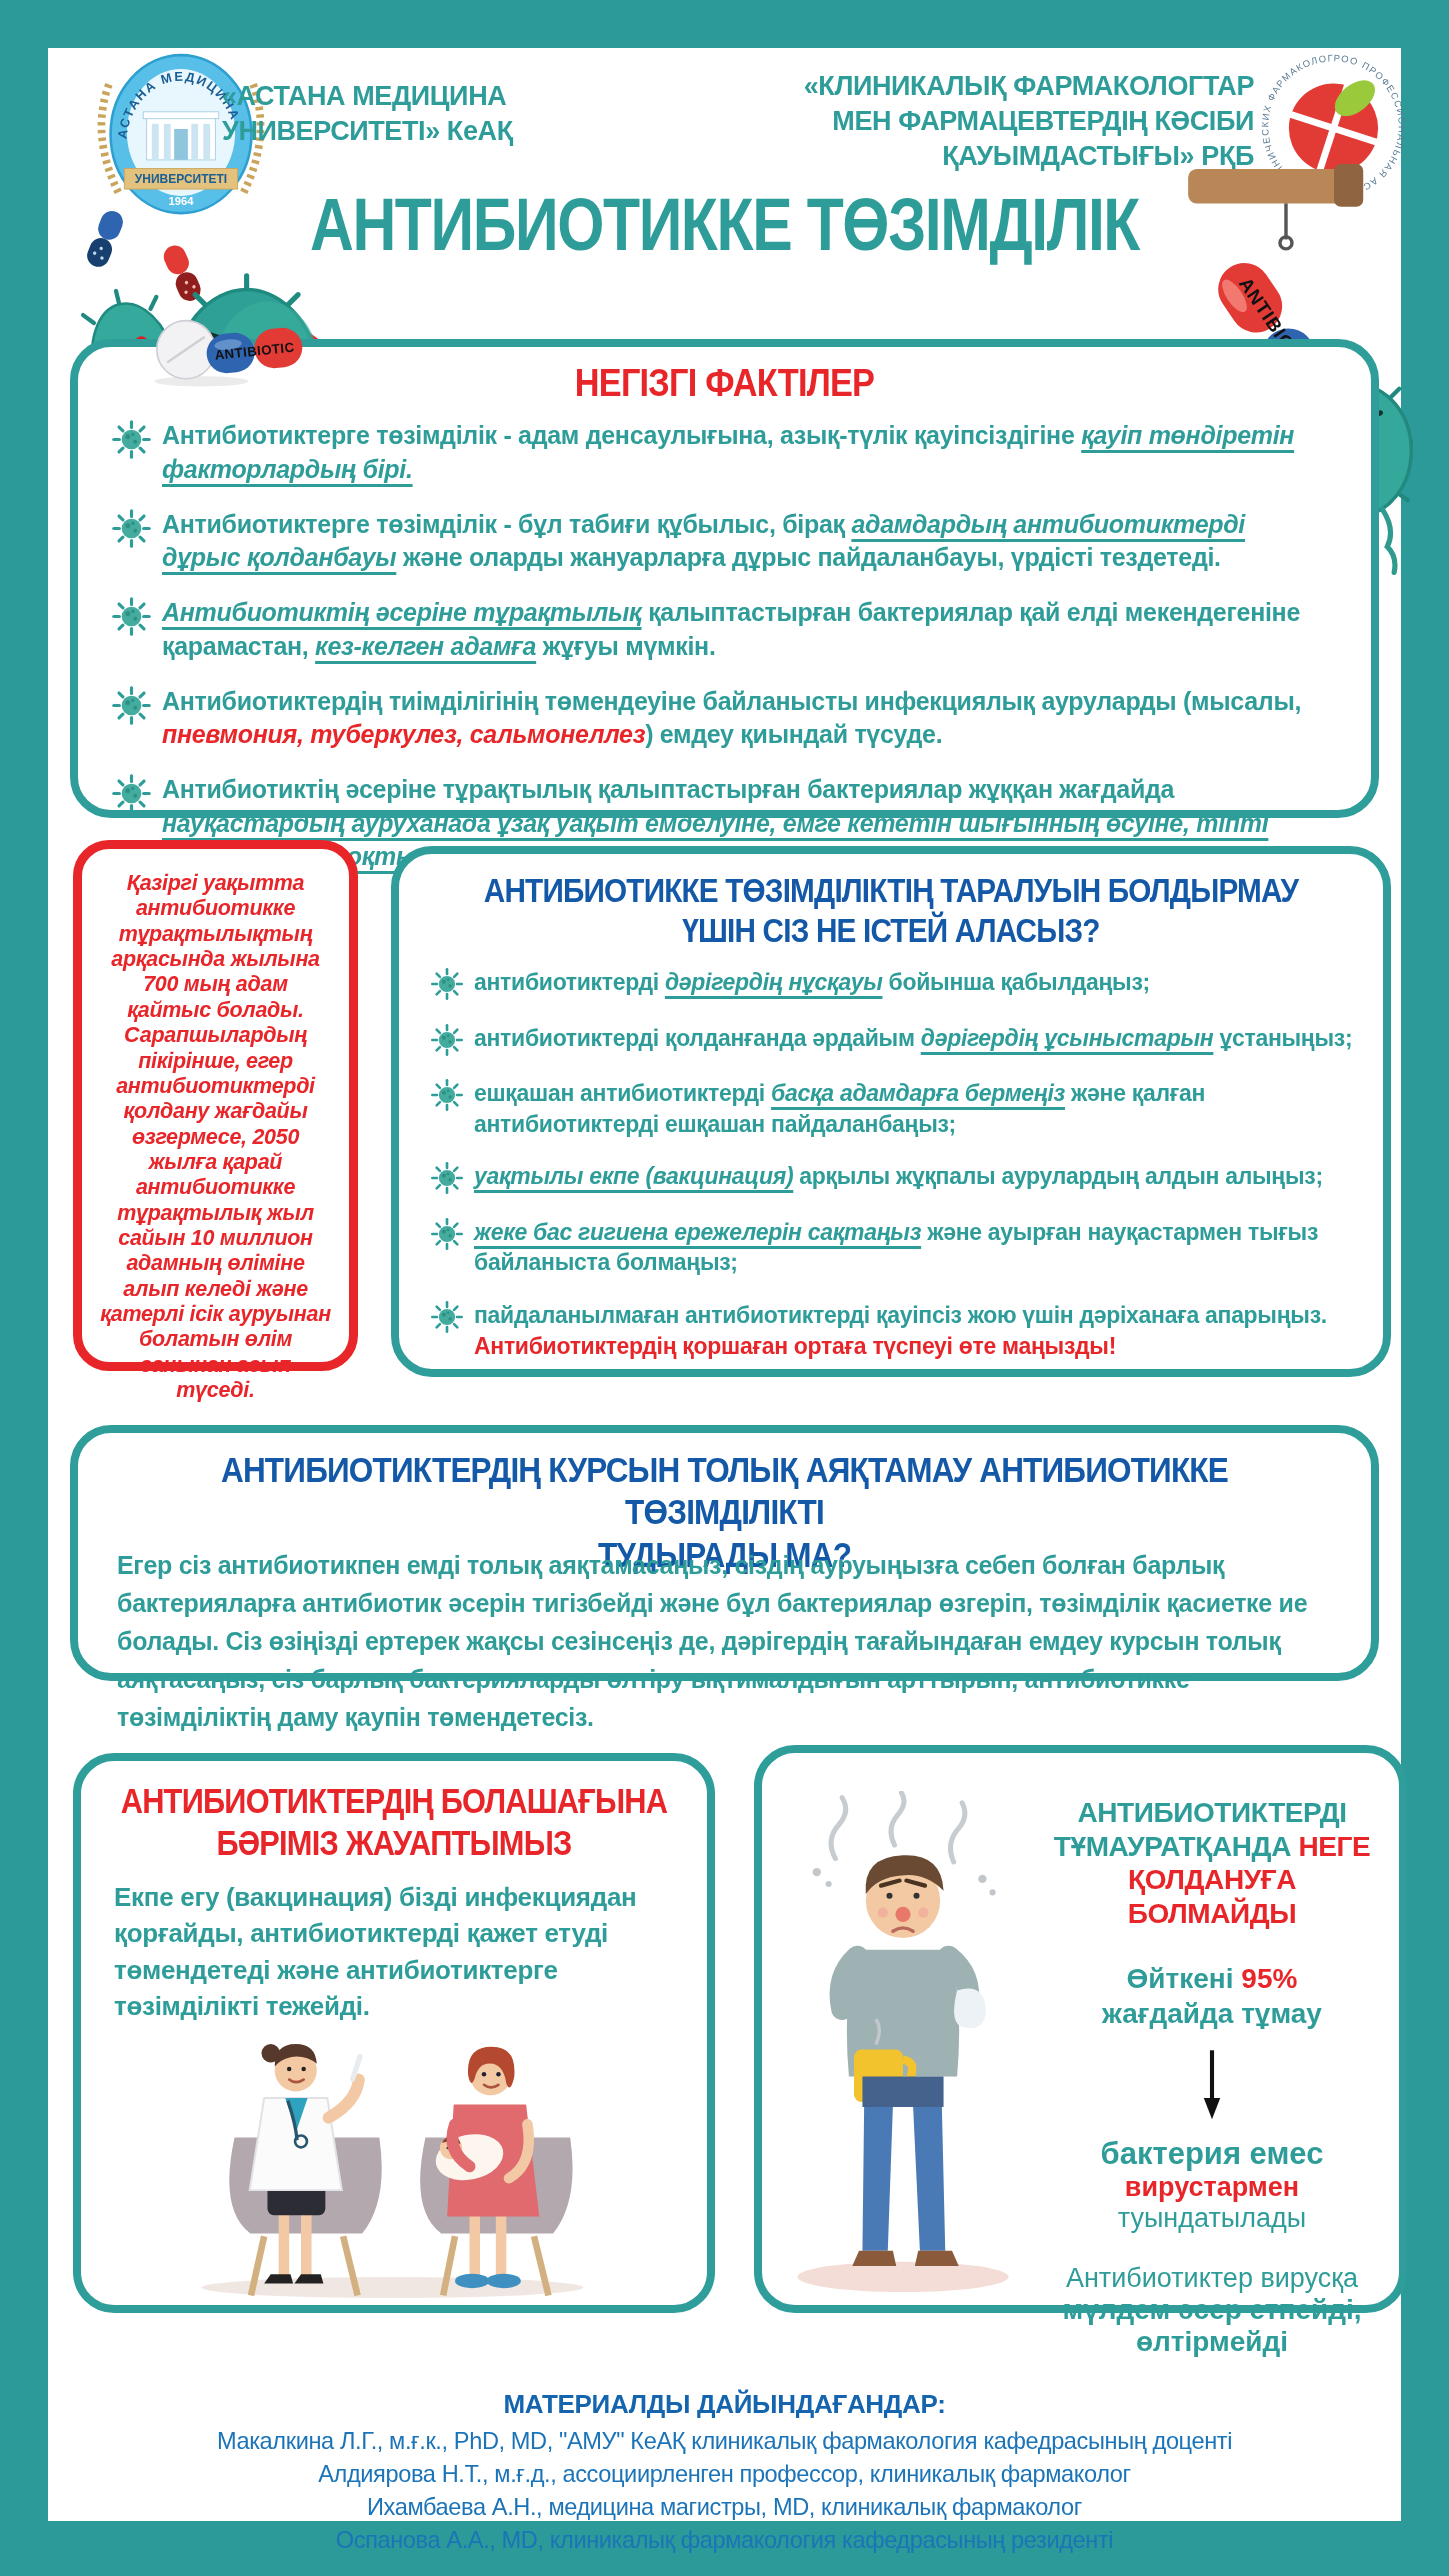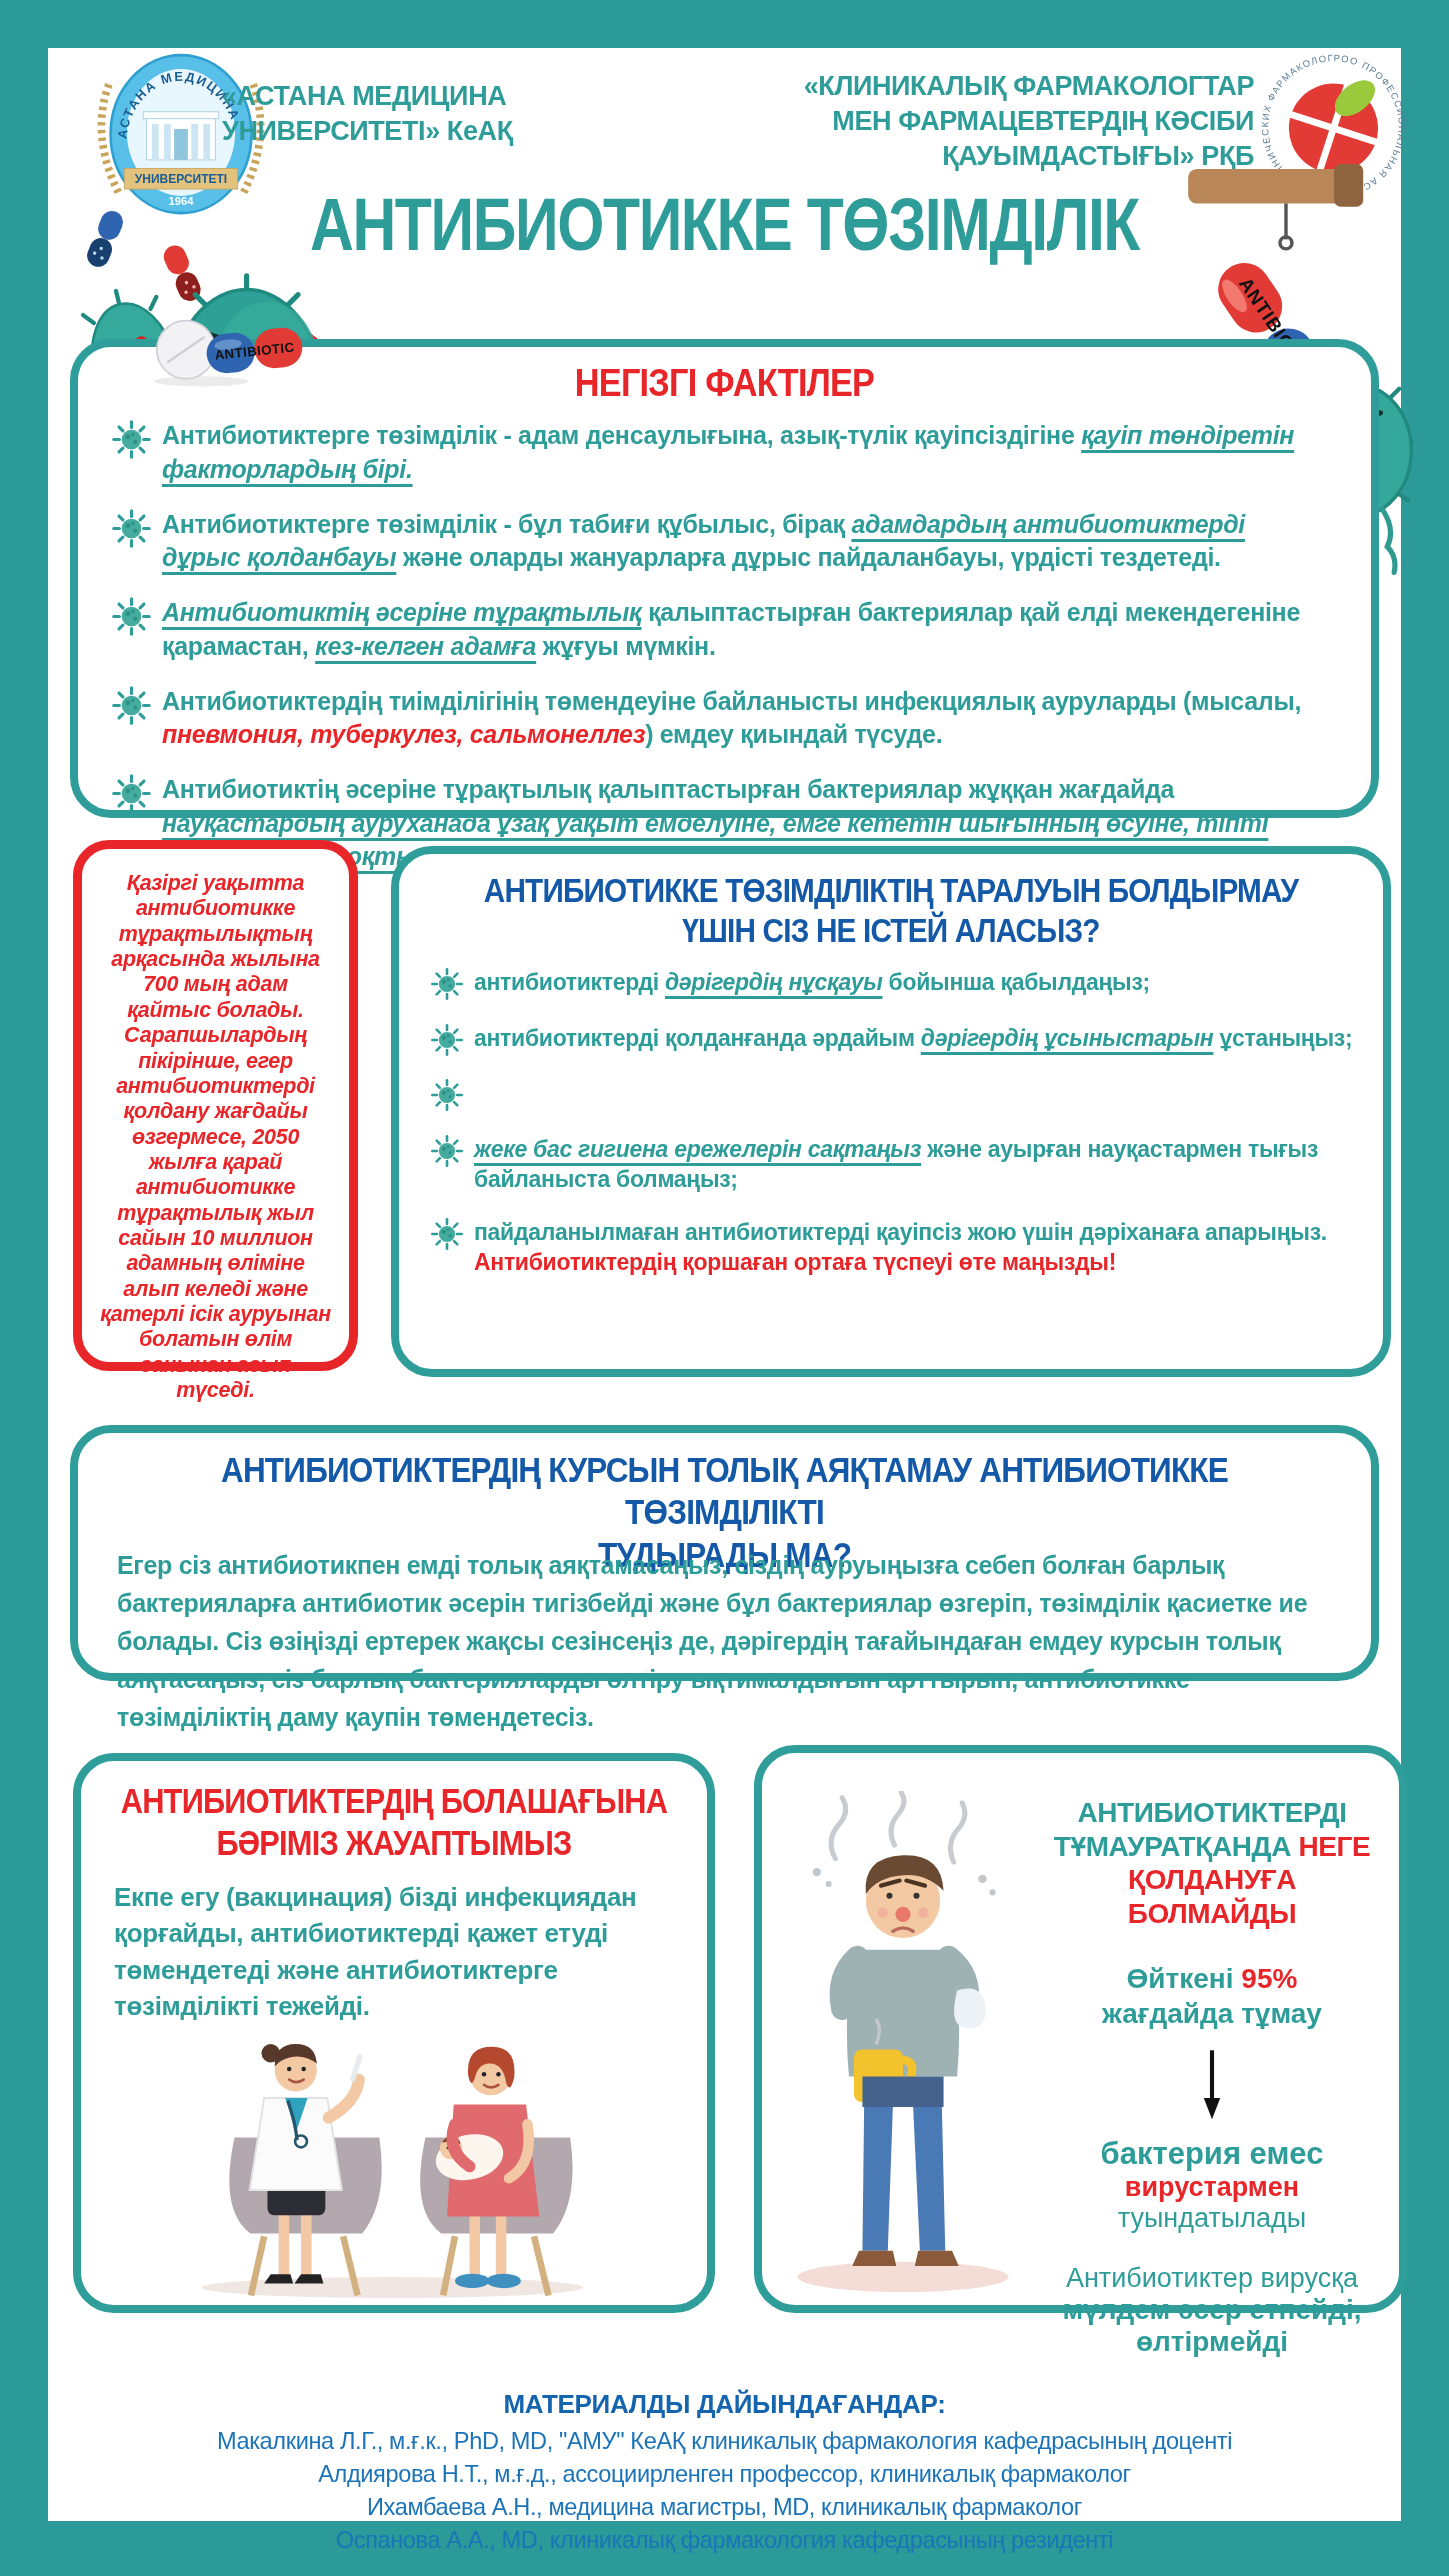--- a/index.html
+++ b/index.html
@@ -299,20 +299,27 @@
       <div class="fact">
         <svg class="vic" width="34" height="34" viewBox="0 0 44 44">
             <use href="#vicon"></use>
           </svg>
         <div class="txt"><span class="seg-p">антибиотиктерді қолданғанда әрдайым  </span><span class="seg-u">дәрігердің ұсыныстарын</span><span class="seg-p"> ұстаныңыз;</span></div>
       </div>
       <div class="fact">
         <svg class="vic" width="34" height="34" viewBox="0 0 44 44">
             <use href="#vicon"></use>
           </svg>
+        <div class="txt"><span class="seg-p">ешқашан антибиотиктерді </span><span class="seg-u">басқа адамдарға бермеңіз</span><span class="seg-p"> және қалған антибиотиктерді ешқашан пайдаланбаңыз;</span></div>
+      </div>
+      <div class="fact">
+        <svg class="vic" width="34" height="34" viewBox="0 0 44 44">
+            <use href="#vicon"></use>
+          </svg>
+        <div class="txt"><span class="seg-u">уақтылы екпе (вакцинация)</span><span class="seg-p"> арқылы жұқпалы аурулардың алдын алыңыз;</span></div>
       </div>
       <div class="fact">
         <svg class="vic" width="34" height="34" viewBox="0 0 44 44">
             <use href="#vicon"></use>
           </svg>
         <div class="txt"><span class="seg-u">жеке бас гигиена ережелерін сақтаңыз</span><span class="seg-p">  және ауырған науқастармен тығыз байланыста болмаңыз;</span></div>
       </div>
       <div class="fact">
         <svg class="vic" width="34" height="34" viewBox="0 0 44 44">
             <use href="#vicon"></use>

